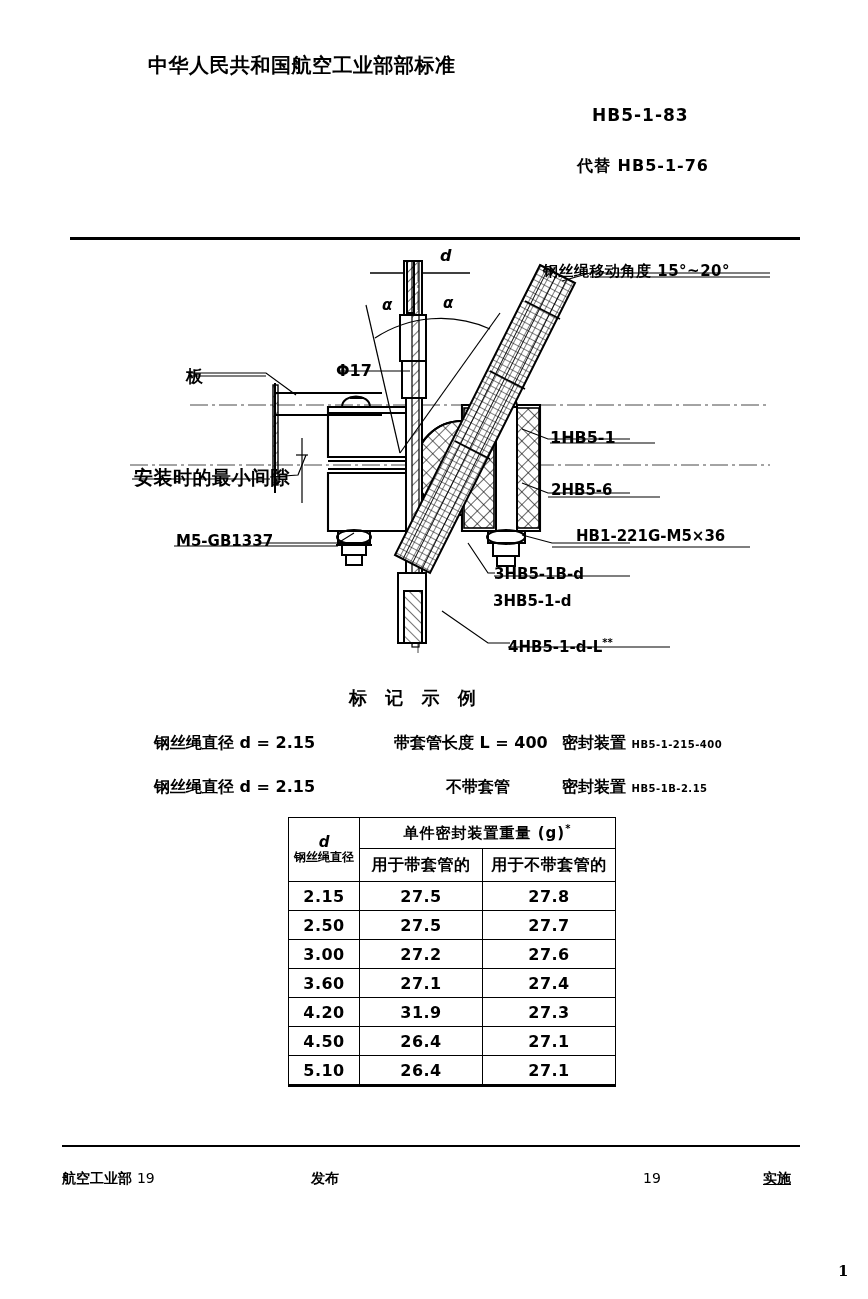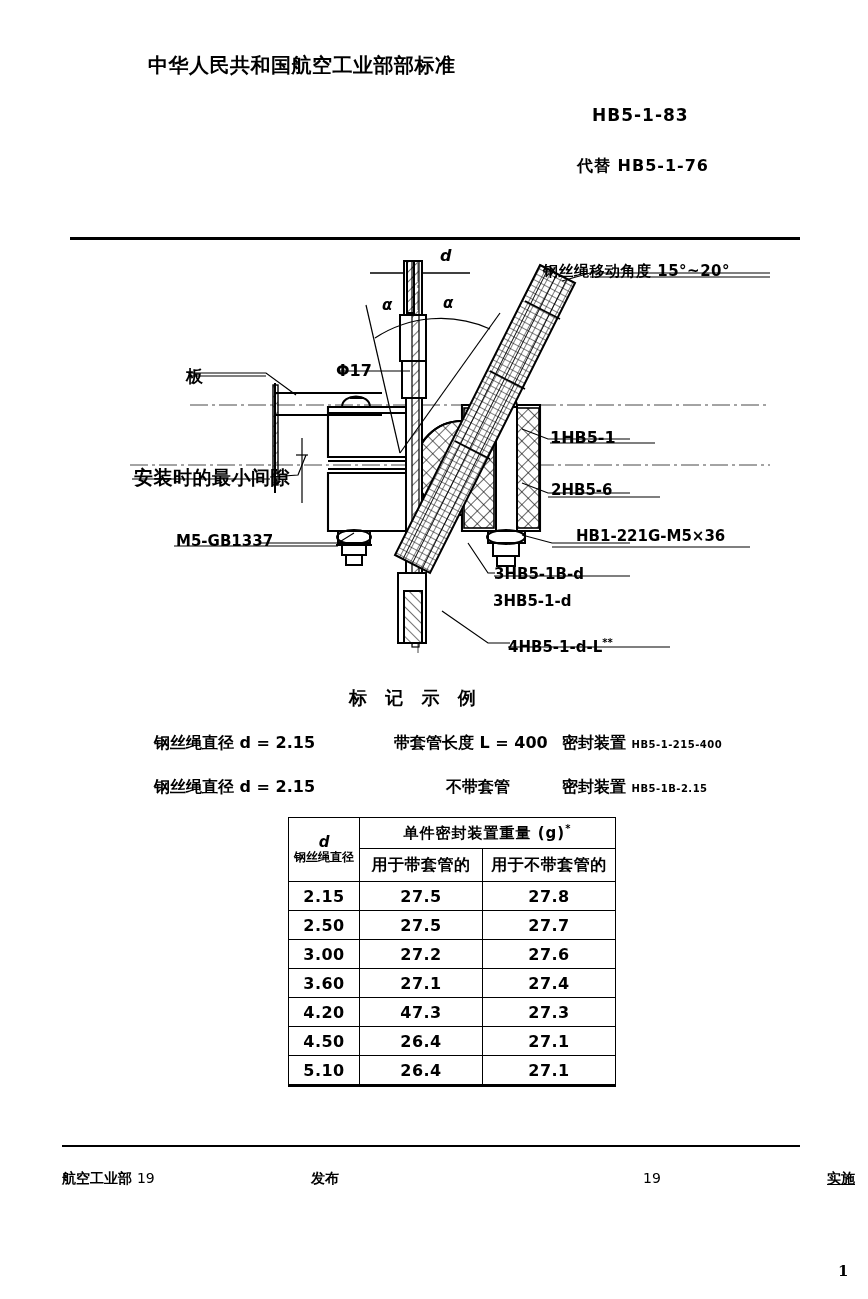--- a/index.html
+++ b/index.html
@@ -187,21 +187,21 @@
   .footer-txt {
     font-family: "DejaVu Sans", sans-serif;
     font-size: 14px;
     font-weight: 700;
     white-space: nowrap;
     margin-top: 15px;
   }
   #footer-left   { left: 62px;  top: 1155px; }
   #footer-pub    { left: 311px; top: 1155px; }
   #footer-year2  { left: 643px; top: 1155px; font-weight: 400; }
-  #footer-right  { left: 827px; top: 1155px; text-decoration: underline; }
+  #footer-right  { left: 763px; top: 1155px; text-decoration: underline; }
   .f-year { font-weight: 400; font-size: 14px; }
 
   #page-number {
     left: 838px; top: 1262px;
     font-family: "DejaVu Serif", serif;
     font-size: 15px;
     font-weight: 700;
   }
 </style>
 </head>
@@ -469,21 +469,21 @@
         <td>27.2</td>
         <td>27.6</td>
       </tr>
       <tr>
         <td>3.60</td>
         <td>27.1</td>
         <td>27.4</td>
       </tr>
       <tr>
         <td>4.20</td>
-        <td>47.3</td>
+        <td>31.9</td>
         <td>27.3</td>
       </tr>
       <tr>
         <td>4.50</td>
         <td>26.4</td>
         <td>27.1</td>
       </tr>
       <tr class="bottom-edge">
         <td>5.10</td>
         <td>26.4</td>

